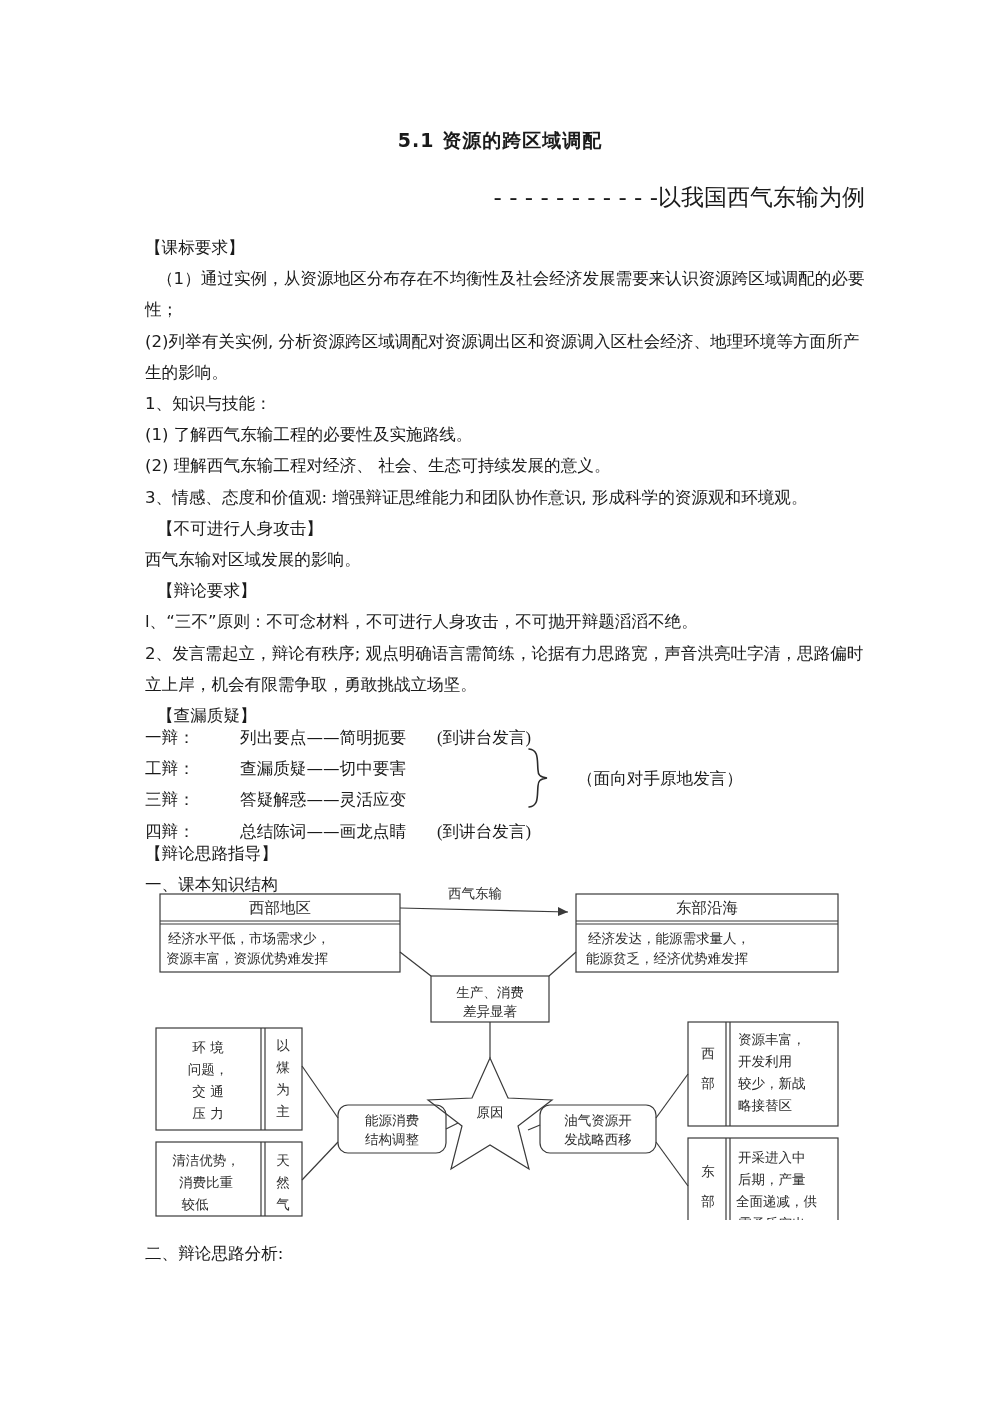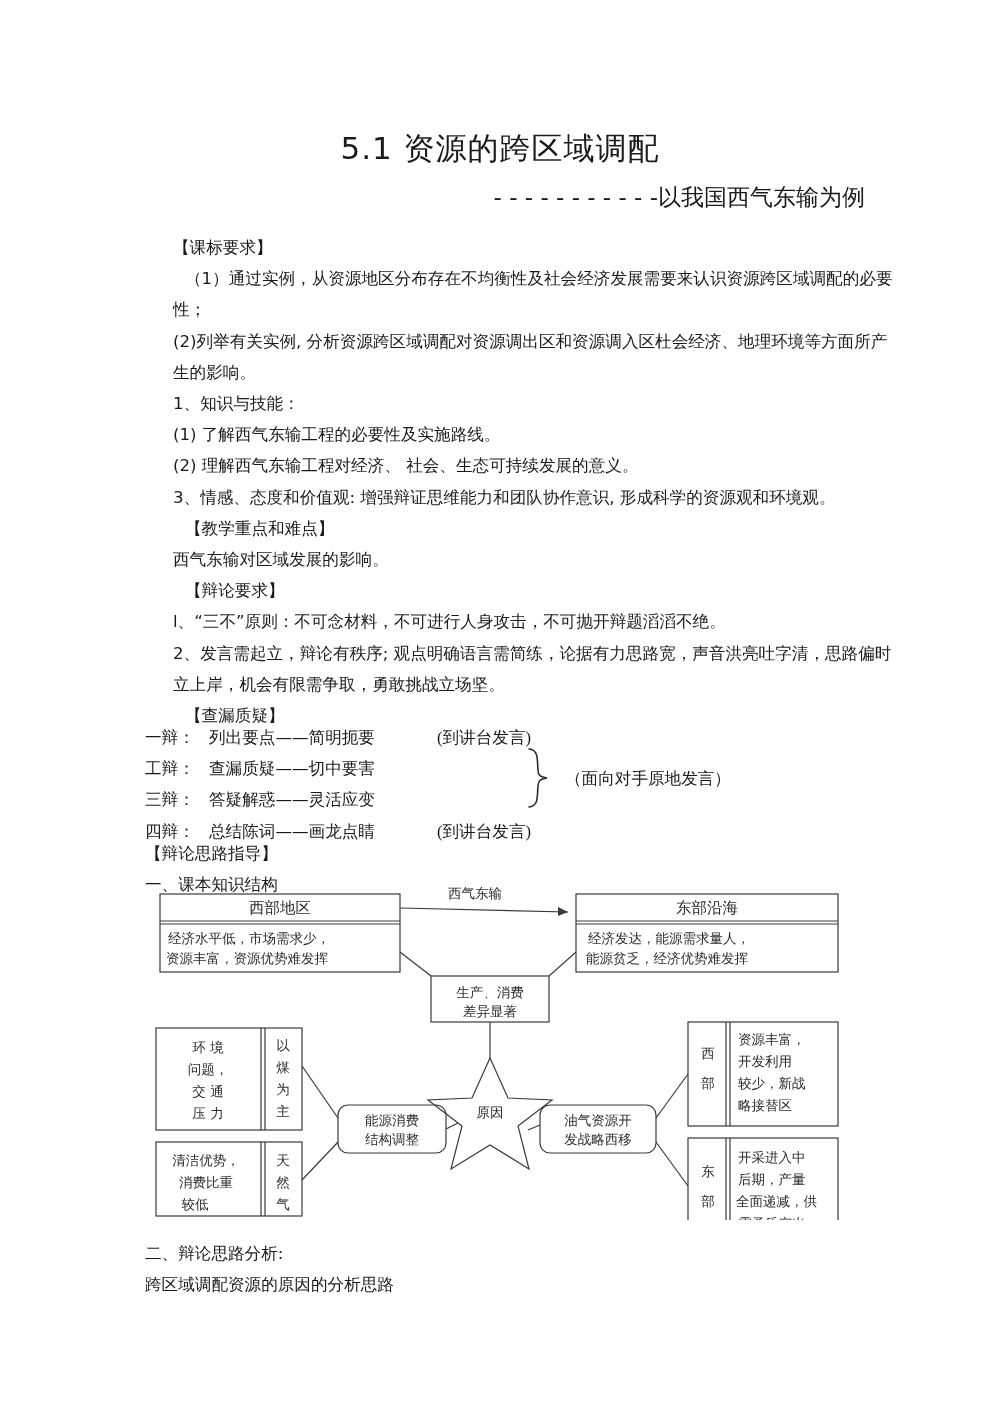--- a/index.html
+++ b/index.html
@@ -22,40 +22,40 @@
     height: 1414px;
     background: #fff;
   }
 
   
   .title {
     position: absolute;
     left: 0; top: 128px;
     width: 1000px;
     text-align: center;
-    font-size: 31px;
+    font-size: 19px;
     letter-spacing: 1px;
     white-space: nowrap;
+    font-weight: bold;
   }
   .subtitle {
     position: absolute;
     right: 135px; top: 182px;
     font-size: 23px;
     white-space: nowrap;
   }
 
   
   .body-text {
     position: absolute;
     left: 145px;
     top: 232px;
     width: 726px;
     font-size: 16.6px;
     line-height: 31.2px;
-    margin-left: 28px;
   }
   .body-text p {
     margin: 0;
     white-space: normal;
   }
   .ind1 { text-indent: 12px; }
   .ind0 { text-indent: 0; }
 
   
   .tasks {
@@ -71,35 +71,36 @@
     height: 31.2px;
     white-space: nowrap;
   }
   .task-role {
     display: inline-block;
     width: 64px;
   }
   .task-desc {
     display: inline-block;
     width: 228px;
+    text-align: center;
   }
   .task-note {
     display: inline-block;
     font-family: Liberation Serif, serif;
   }
   .brace {
     position: absolute;
     left: 382px;
     top: 26px;
     width: 26px;
     height: 60px;
   }
   .brace-note {
     position: absolute;
-    left: 420px;
+    left: 432px;
     top: 41px;
     font-size: 16.6px;
     white-space: nowrap;
   }
 
   
   .heading-block {
     position: absolute;
     left: 145px;
     top: 838px;
@@ -146,21 +147,21 @@
   <div class="body-text">
     <p class="ind0">【课标要求】</p>
     <p class="ind1">（1）通过实例，从资源地区分布存在不均衡性及社会经济发展需要来认识资源跨区域调配的必要性；</p>
     <p class="ind0">(2)列举有关实例, 分析资源跨区域调配对资源调出区和资源调入区杜会经济、地理环境等方面所产生的影响。</p>
 
     <p class="ind0">1、知识与技能：</p>
     <p class="ind0">(1) 了解西气东输工程的必要性及实施路线。</p>
     <p class="ind0">(2) 理解西气东输工程对经济、 社会、生态可持续发展的意义。</p>
     <p class="ind0">3、情感、态度和价值观: 增强辩证思维能力和团队协作意识, 形成科学的资源观和环境观。</p>
 
-    <p class="ind1">【教学重点和难点】</p>
+    <p class="ind1">【不可进行人身攻击】</p>
     <p class="ind0">西气东输对区域发展的影响。</p>
 
     <p class="ind1">【辩论要求】</p>
     <p class="ind0">l、“三不”原则：不可念材料，不可进行人身攻击，不可抛开辩题滔滔不绝。</p>
     <p class="ind0">2、发言需起立，辩论有秩序; 观点明确语言需简练，论据有力思路宽，声音洪亮吐字清，思路偏时立上岸，机会有限需争取，勇敢挑战立场坚。</p>
 
     <p class="ind1">【查漏质疑】</p>
   </div>
 
   <div class="tasks">
@@ -312,16 +313,15 @@
       <text class="dg-text dg-text-sm" x="560" y="326" text-anchor="middle">部</text>
       <text class="dg-text dg-text-sm" x="590" y="282">开采进入中</text>
       <text class="dg-text dg-text-sm" x="590" y="304">后期，产量</text>
       <text class="dg-text dg-text-sm" x="588" y="326">全面递减，供</text>
       <text class="dg-text dg-text-sm" x="590" y="348">需矛盾突出</text>
     </svg>
   </div>
 
   <div class="bottom-text">
     <p>二、辩论思路分析:</p>
-    <p>跨区域调配资源的原因的分析思路</p>
   </div>
 
 </div>
 
 </body></html>

